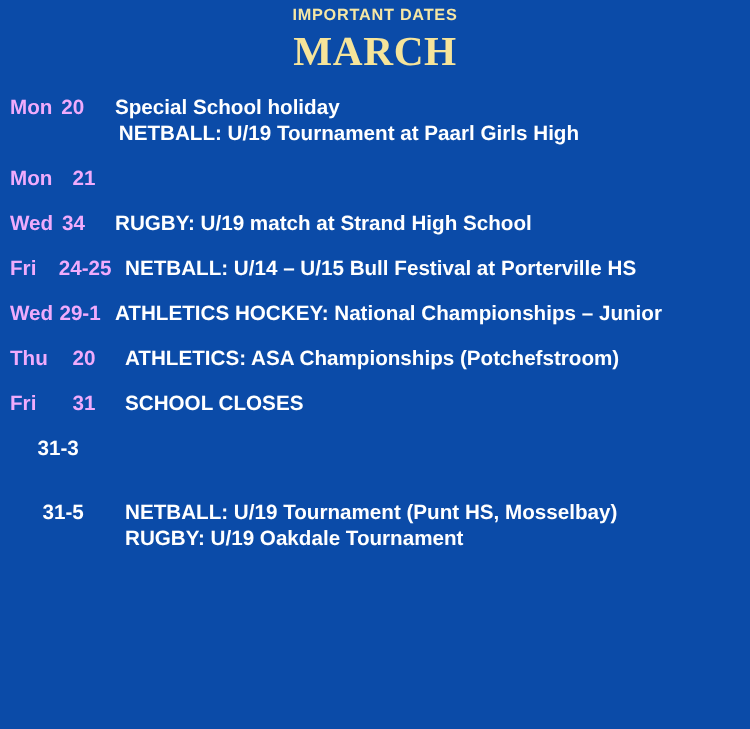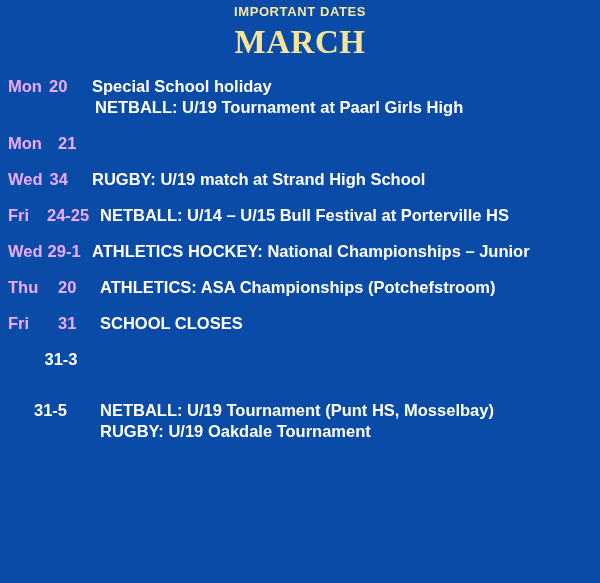--- a/index.html
+++ b/index.html
@@ -96,21 +96,21 @@
     padding-left: 30px;
     box-sizing: border-box;
     color: #ffffff;
     font-weight: bold;
     font-size: 16.5px;
     line-height: 21px;
     white-space: nowrap;
   }
   .rangecol.deeper { padding-left: 34px; }
 
-  .row.range { margin-bottom: 18px; text-align: center; }
+  .row.range { margin-bottom: 18px; }
   .row.range-last { margin-bottom: 0; margin-top: 30px; }
   .desccol.shift { padding-left: 8px; }
 </style>
 </head>
 <body>
 
 <div class="poster">
 
   <div class="header">
     <div class="header-kicker">IMPORTANT DATES</div>

